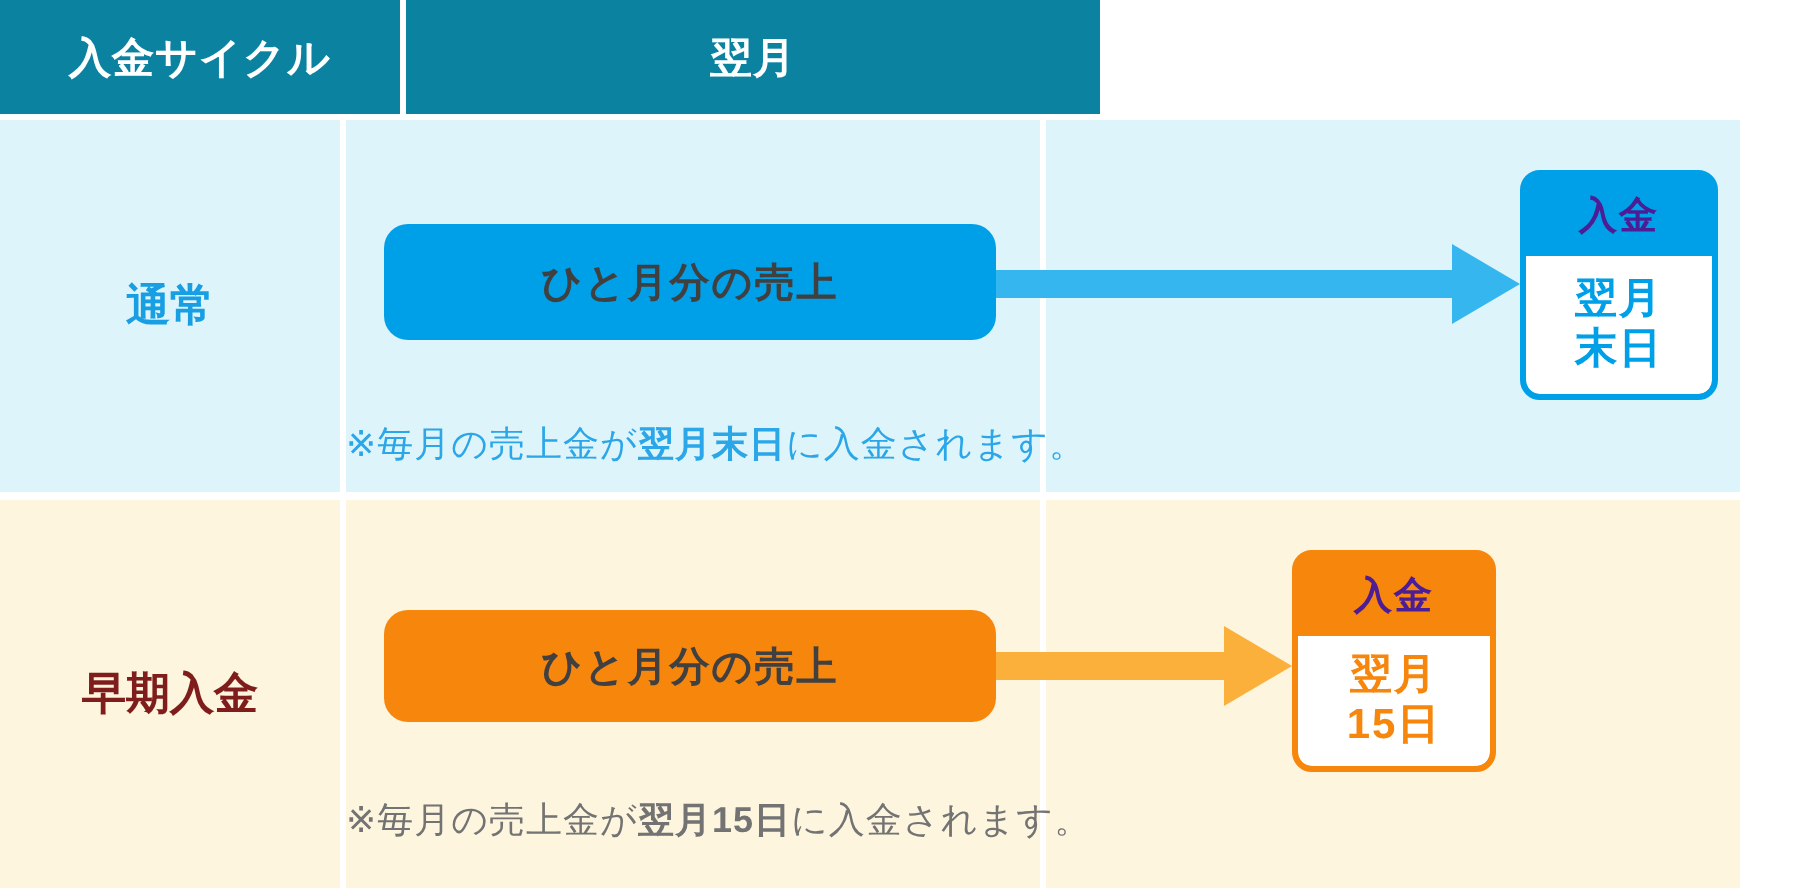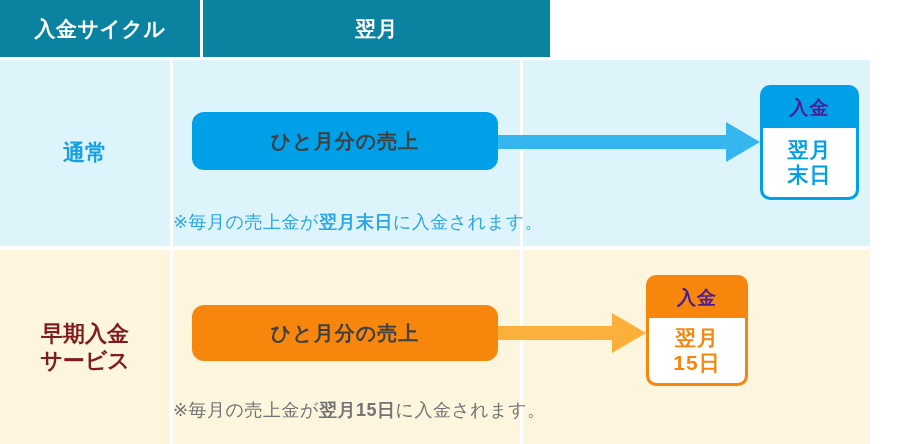--- a/index.html
+++ b/index.html
@@ -261,21 +261,20 @@
         <span>※毎月の売上金が</span><b>翌月末日</b><span>に入金されます。</span>
       </div>
     </div>
   </div>
 
   <div class="row row-early">
 
     <div class="cell-label">
       <div>
         <div>早期入金</div>
-        <div>サービス</div>
       </div>
     </div>
 
     <div class="cell-content">
       <div class="inner-divider"></div>
 
       <div class="pill pill-orange">
         <span>ひと月分の売上</span>
       </div>
 

